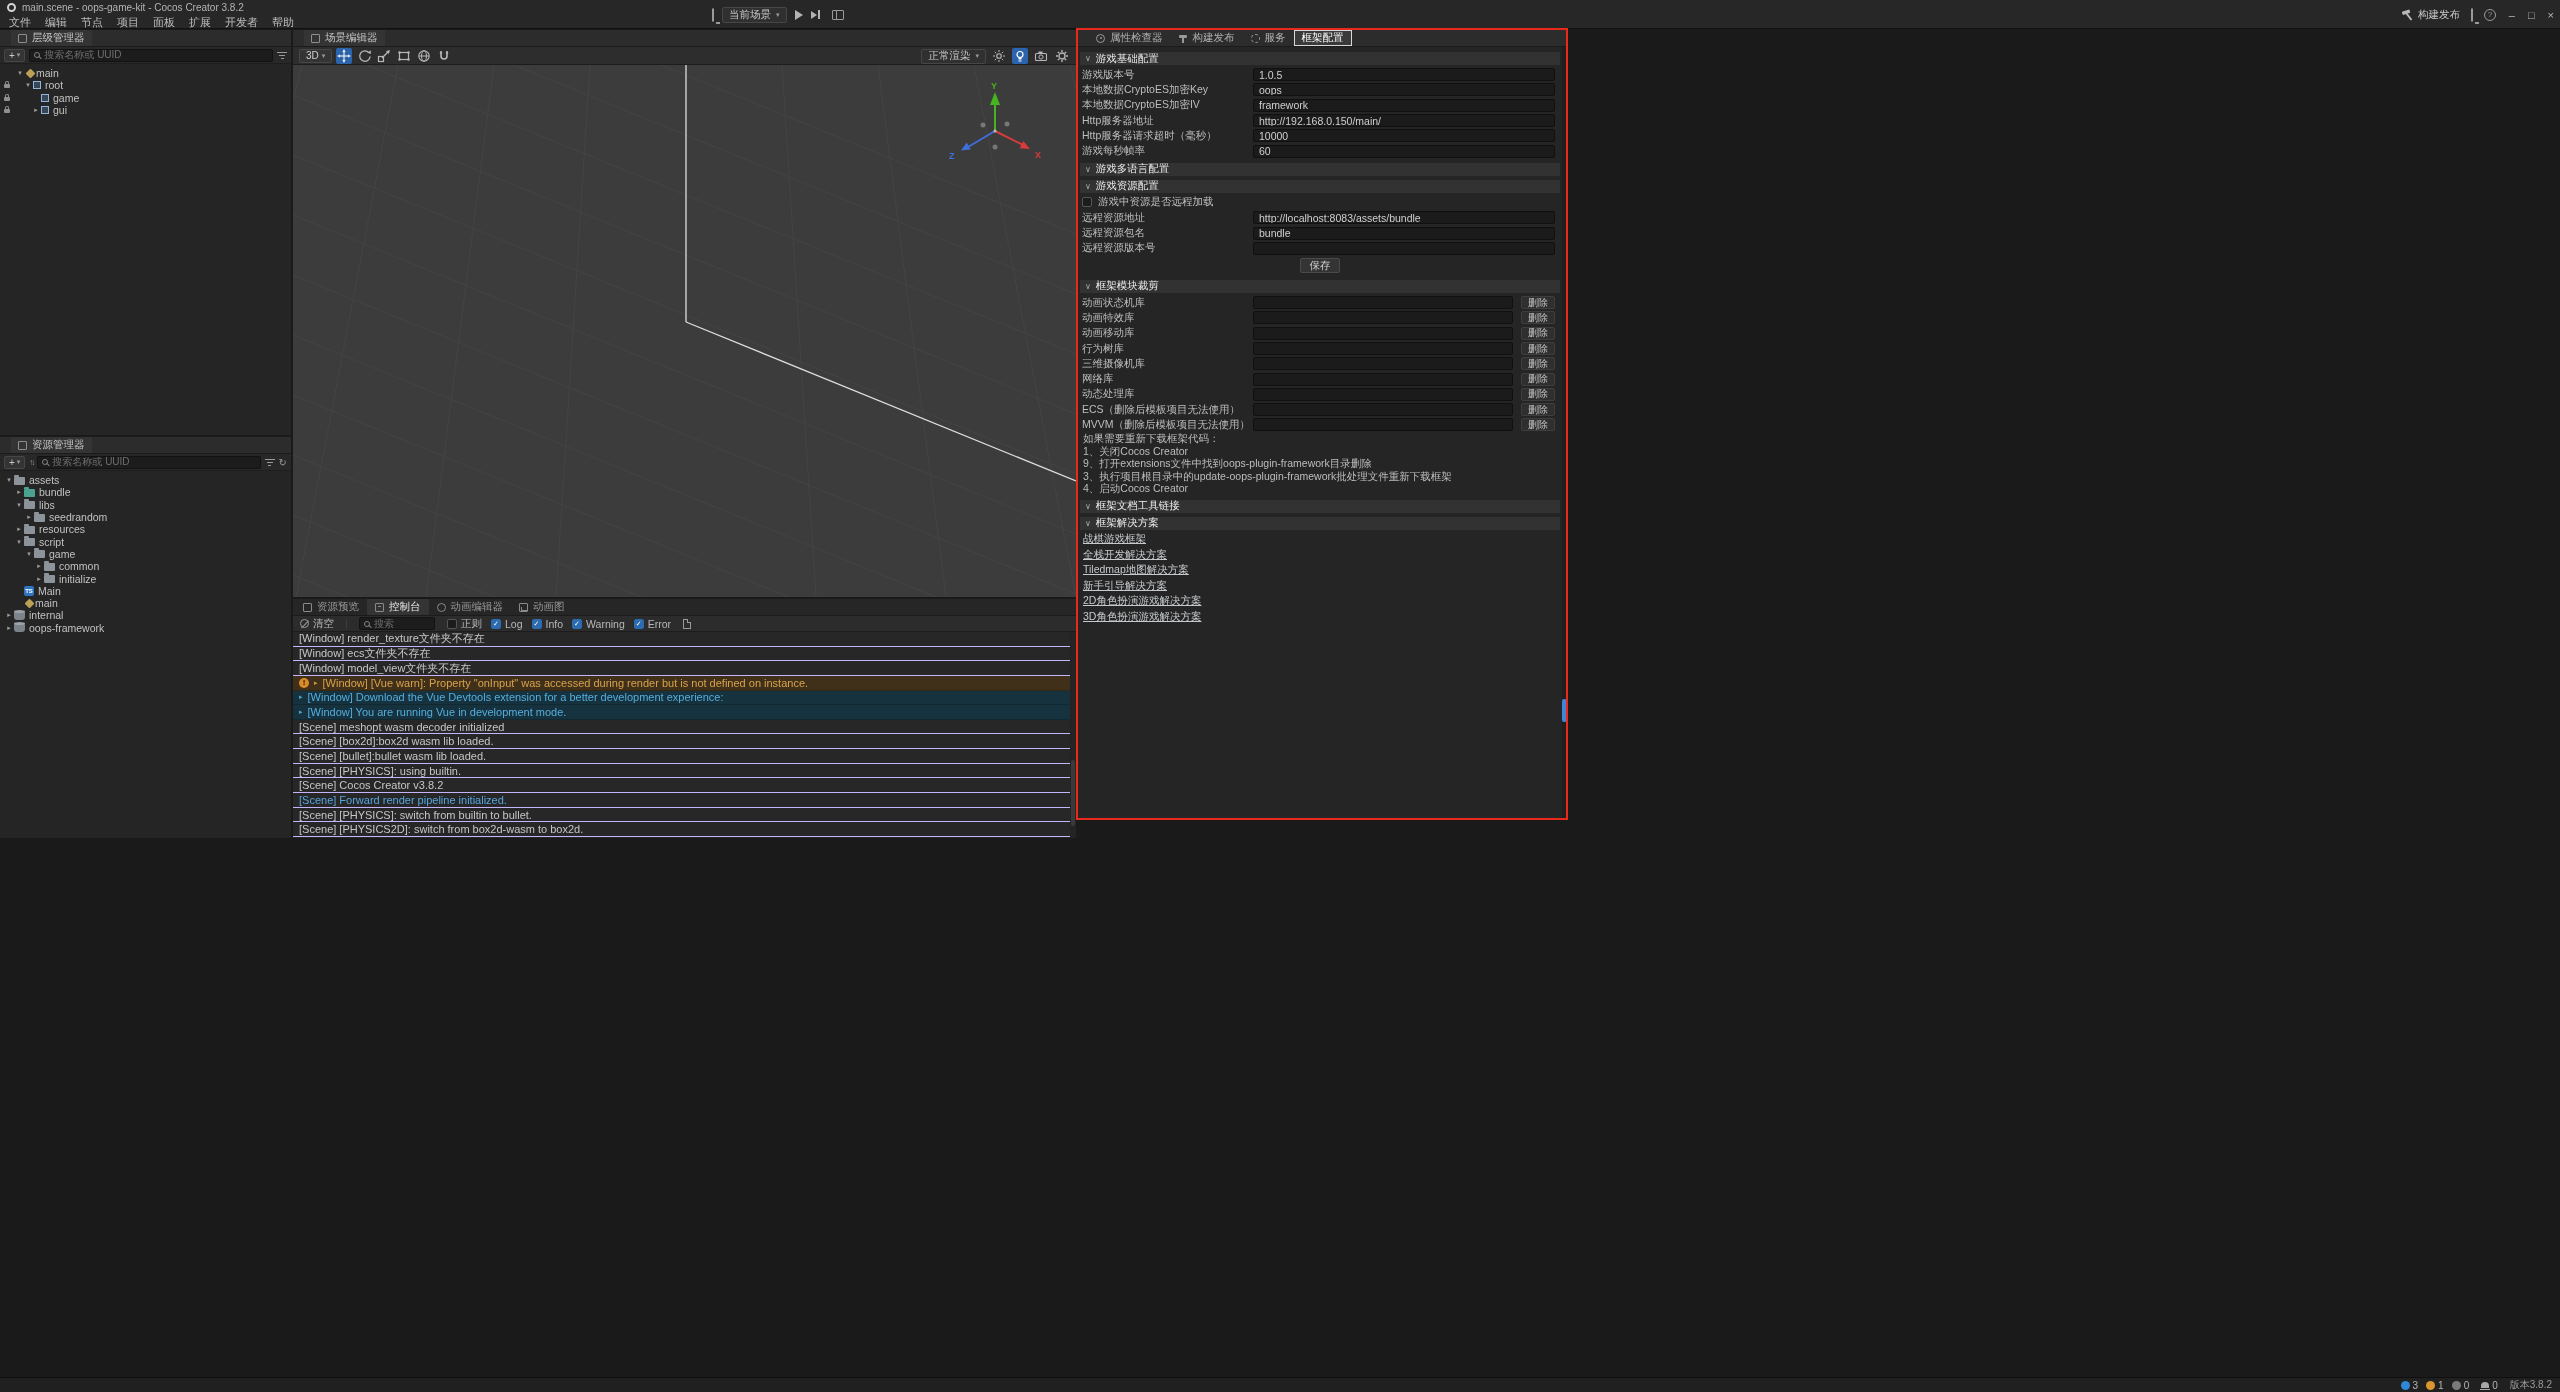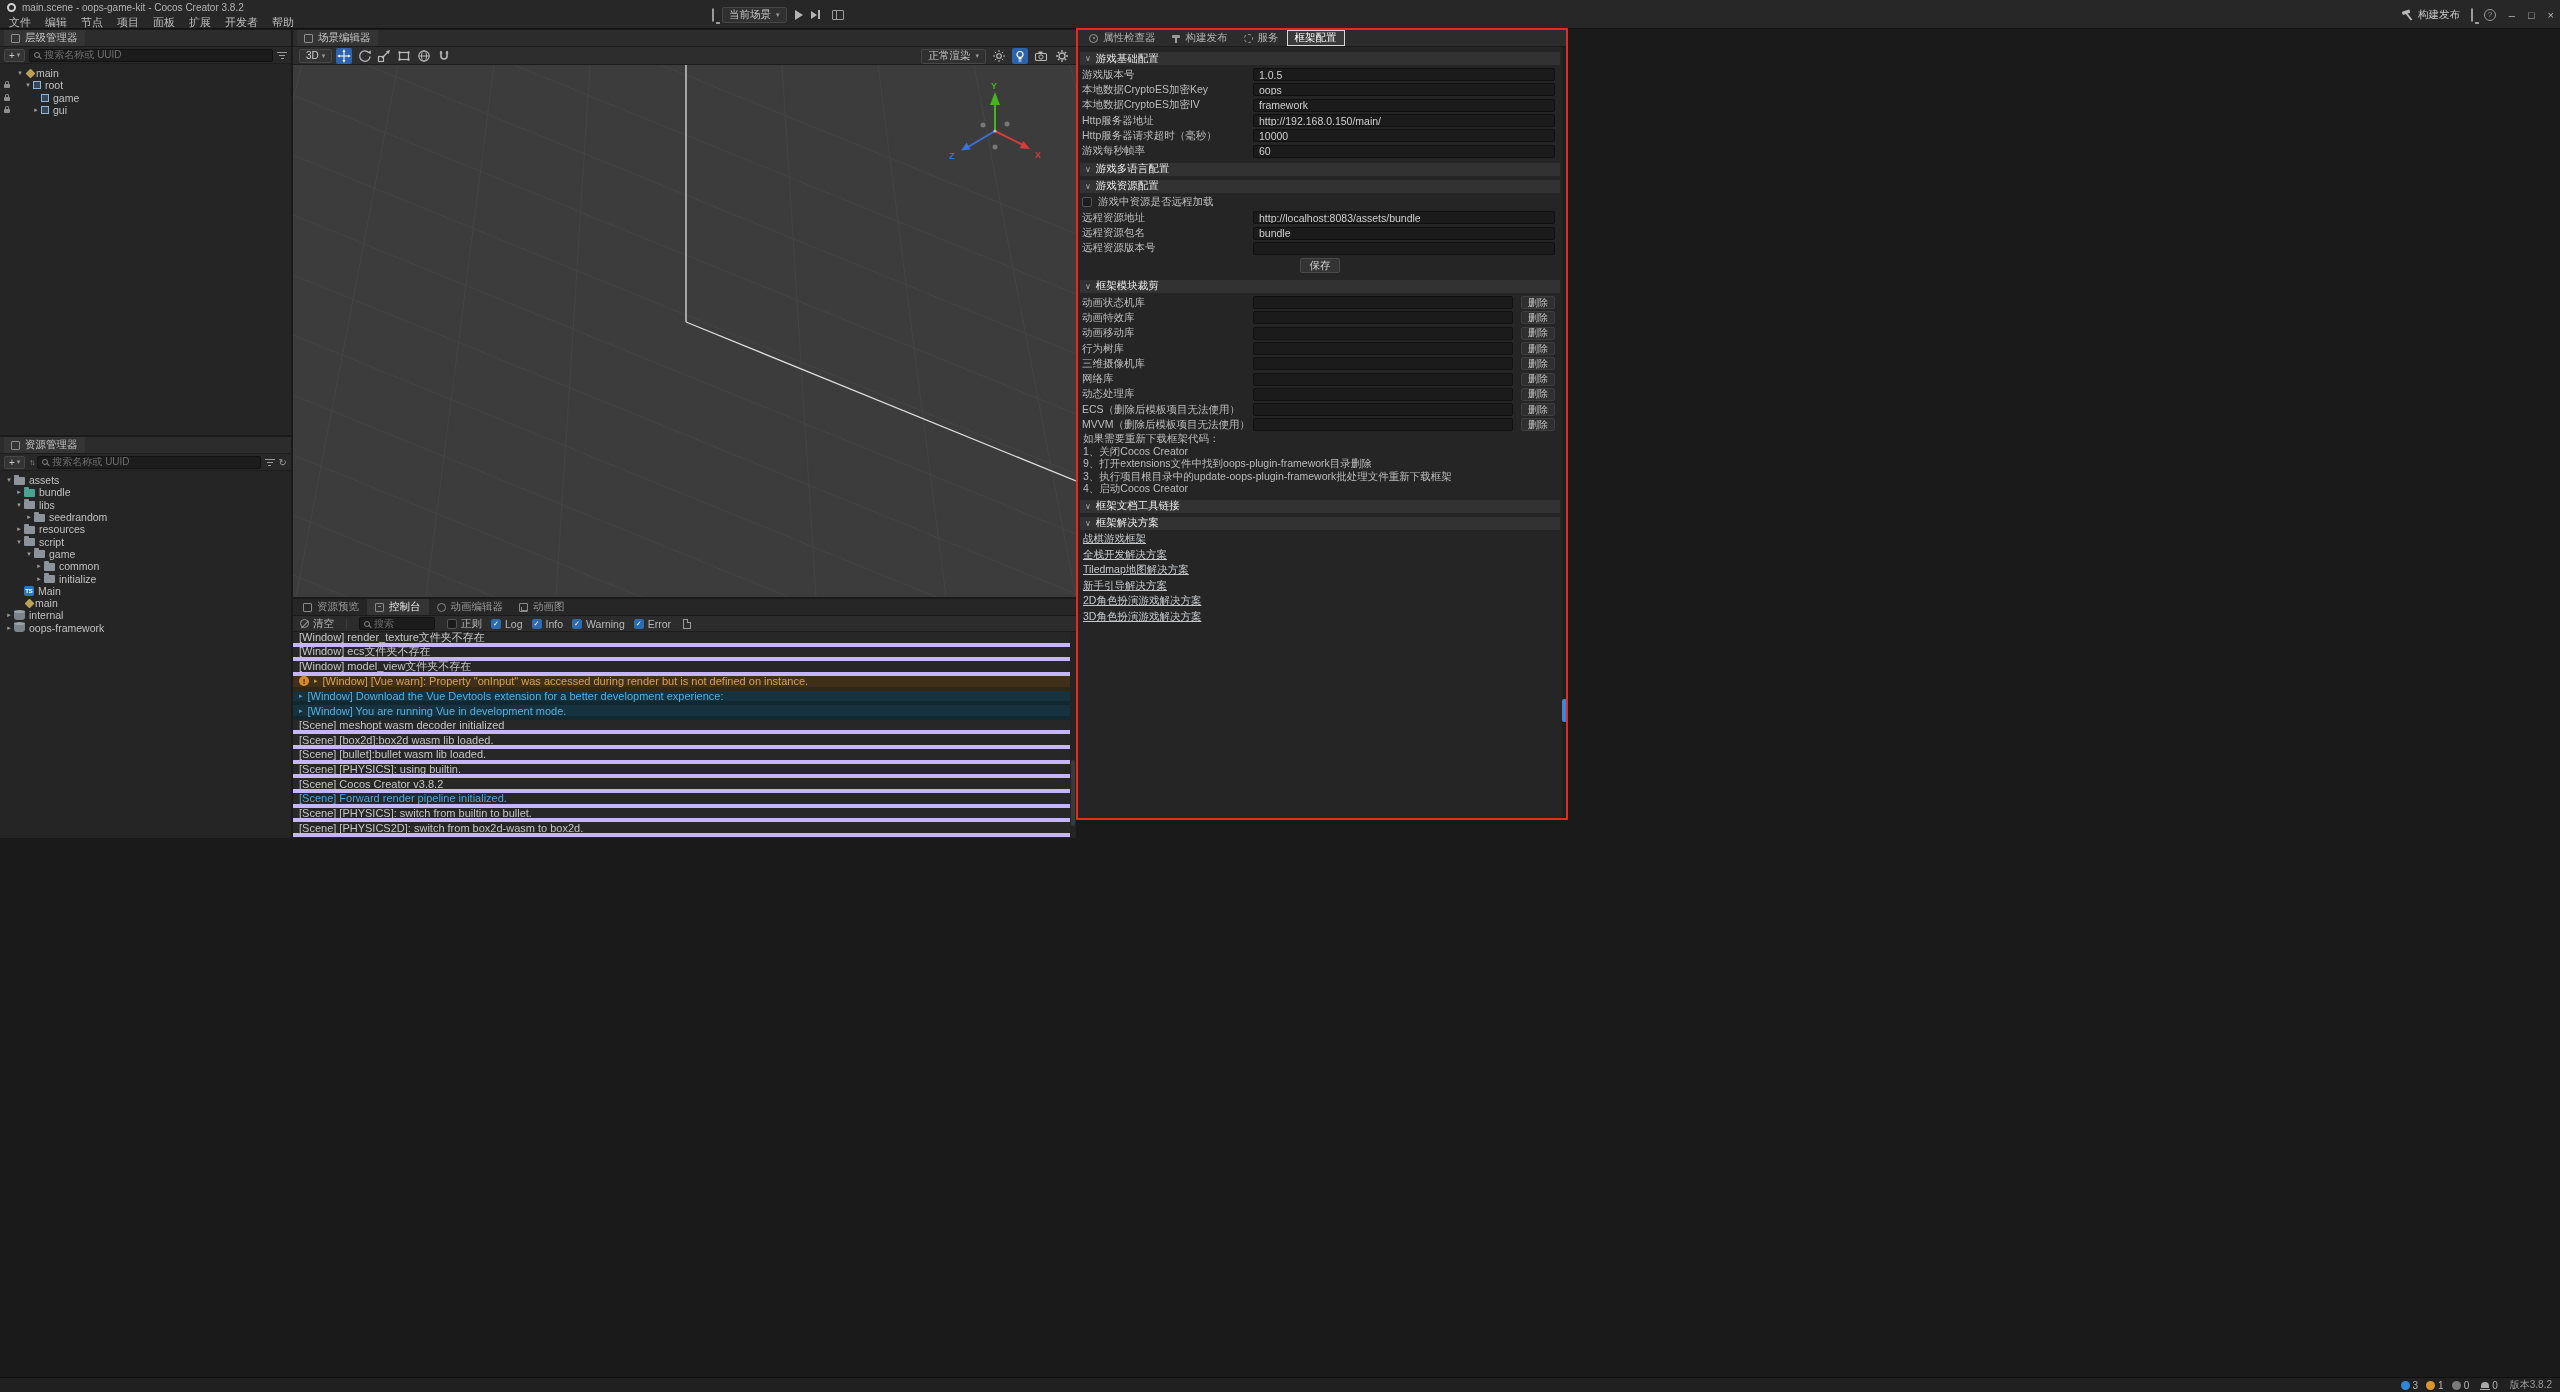--- a/index.html
+++ b/index.html
@@ -26,21 +26,21 @@
   .i-play { width:0; height:0; border-left:8px solid #b4b4b4; border-top:5px solid transparent; border-bottom:5px solid transparent; }
   .i-step { display:flex; align-items:center; }
   .i-step .tri { width:0; height:0; border-left:6px solid #b4b4b4; border-top:4px solid transparent; border-bottom:4px solid transparent; }
   .i-step .bar { width:2px; height:9px; background:#b4b4b4; margin-left:1px; }
   .i-layout { width:12px; height:10px; border:1px solid #9a9a9a; border-radius:1px; position:relative; }
   .i-layout::before { content:''; position:absolute; left:3px; top:0; bottom:0; width:1px; background:#9a9a9a; }
   .build-btn { display:flex; align-items:center; gap:4px; color:#c8c8c8; font-size:10.5px; }
   .help-circle { width:12px; height:12px; border:1px solid #9a9a9a; border-radius:50%; display:flex; align-items:center; justify-content:center; font-size:8px; color:#9a9a9a; }
   
   .panel { position:absolute; background:#252525; }
-  .panel-tabbar { height:17px; background:#2c2c2c; border-bottom:1px solid #1b1b1b; display:flex; align-items:stretch; position:relative; padding-left:4px; }
+  .panel-tabbar { height:17px; background:#2c2c2c; border-bottom:1px solid #1b1b1b; display:flex; align-items:stretch; position:relative; padding-left:11px; }
   .ptab { display:flex; align-items:center; gap:5px; padding:0 7px; color:#c4c4c4; font-size:10.5px; }
   .ptab.active { background:#343434; }
   .pt-generic { width:9px; height:9px; border:1px solid #8e8e8e; border-radius:1px; }
   .hamburger { position:absolute; right:7px; top:5px; }
   .i-menu { width:10px; height:7px; border-top:1px solid #979797; border-bottom:1px solid #979797; position:relative; }
   .i-menu::before { content:''; position:absolute; left:0; right:0; top:2px; height:1px; background:#979797; }
   .toolbar-row { height:17px; display:flex; align-items:center; gap:4px; padding:0 4px; background:#282828; border-bottom:1px solid #1e1e1e; }
   .btn-small { height:13px; background:#343434; border:1px solid #474747; border-radius:2px; color:#c8c8c8; display:flex; align-items:center; justify-content:center; font-size:10px; padding:0 4px; gap:2px; }
   .search-box { flex:1; height:13px; background:#1c1c1c; border:1px solid #121212; border-radius:2px; display:flex; align-items:center; gap:4px; padding:0 4px; color:#6e6e6e; font-size:10px; overflow:hidden; white-space:nowrap; }
   .i-search { width:6px; height:6px; border:1px solid #828282; border-radius:50%; position:relative; flex:none; }
@@ -91,21 +91,21 @@
   .vsep { width:1px; height:10px; background:#3d3d3d; }
   .console-search { width:76px; flex:none; }
   .filters { display:flex; align-items:center; gap:9px; }
   .filter { display:flex; align-items:center; gap:4px; color:#b8b8b8; font-size:10.5px; }
   .cb { width:10px; height:10px; background:#1c1c1c; border:1px solid #555; border-radius:2px; display:flex; align-items:center; justify-content:center; flex:none; }
   .cb.checked { background:#2d6bb0; border-color:#2d6bb0; }
   .cb.checked::after { content:'✓'; color:#fff; font-size:7px; line-height:1; }
   .i-page { width:8px; height:10px; border:1px solid #9a9a9a; position:relative; }
   .i-page::after { content:''; position:absolute; right:-1px; top:-1px; width:3px; height:3px; background:#2c2c2c; border-left:1px solid #9a9a9a; border-bottom:1px solid #9a9a9a; }
   .console-logs { position:absolute; left:0; right:0; top:33px; bottom:0; background:#272727; overflow:hidden; }
-  .log-row { height:14.65px; display:flex; align-items:center; gap:5px; padding:0 6px; border-bottom:4px solid #c4b5fd; color:#c6c6c6; font-size:11px; white-space:nowrap;text-align:right; }
+  .log-row { height:14.65px; display:flex; align-items:center; gap:5px; padding:0 6px; border-bottom:1px solid #c4b5fd; color:#c6c6c6; font-size:11px; white-space:nowrap;text-align:right; }
   .log-row.t-warning { background:#40301a; color:#d8a24c; border-bottom-color:#332713; }
   .log-row.t-info { background:#15323e; color:#55aede; border-bottom-color:#112831; }
   .log-row.t-info-text { color:#55a5de; }
   .log-arrow { font-size:7px; opacity:.9; flex:none; }
   .log-badge { width:10px; height:10px; border-radius:50%; background:#d98b2b; color:#241804; font-size:8px; font-weight:bold; display:flex; align-items:center; justify-content:center; flex:none; }
   .log-badge::after { content:'!'; }
   .console-scroll { position:absolute; right:0; top:33px; bottom:0; width:6px; background:#242424; }
   .console-scroll .thumb { position:absolute; left:1px; width:4px; top:62%; height:32%; background:#3a3a3a; border-radius:2px; }
   
   .insp-tabs { gap:2px; }

